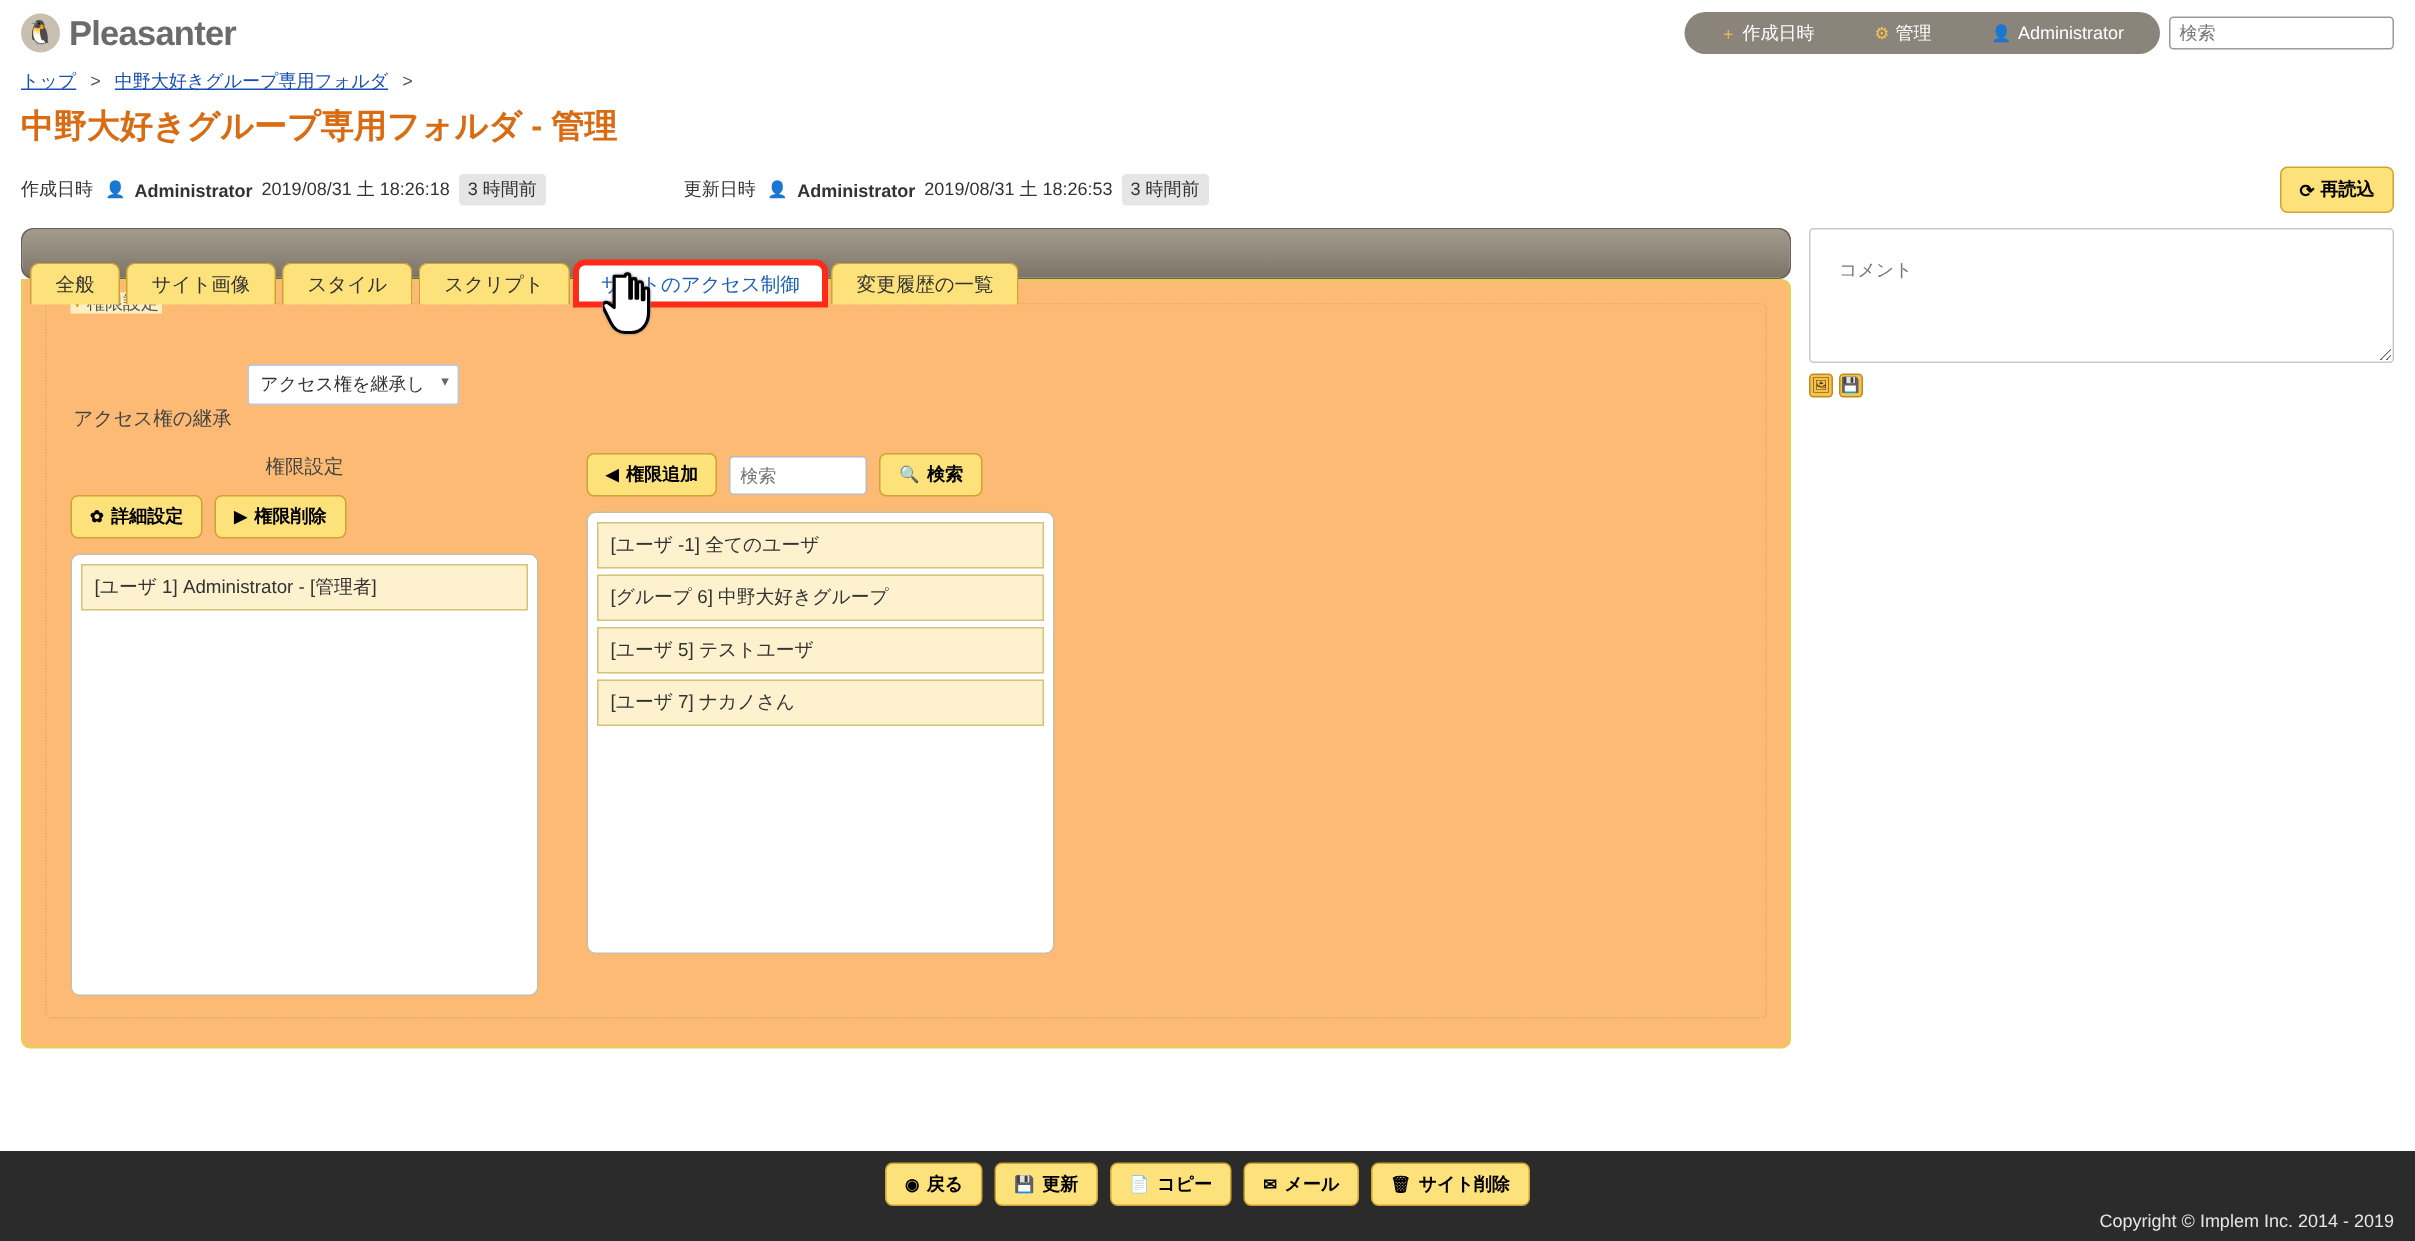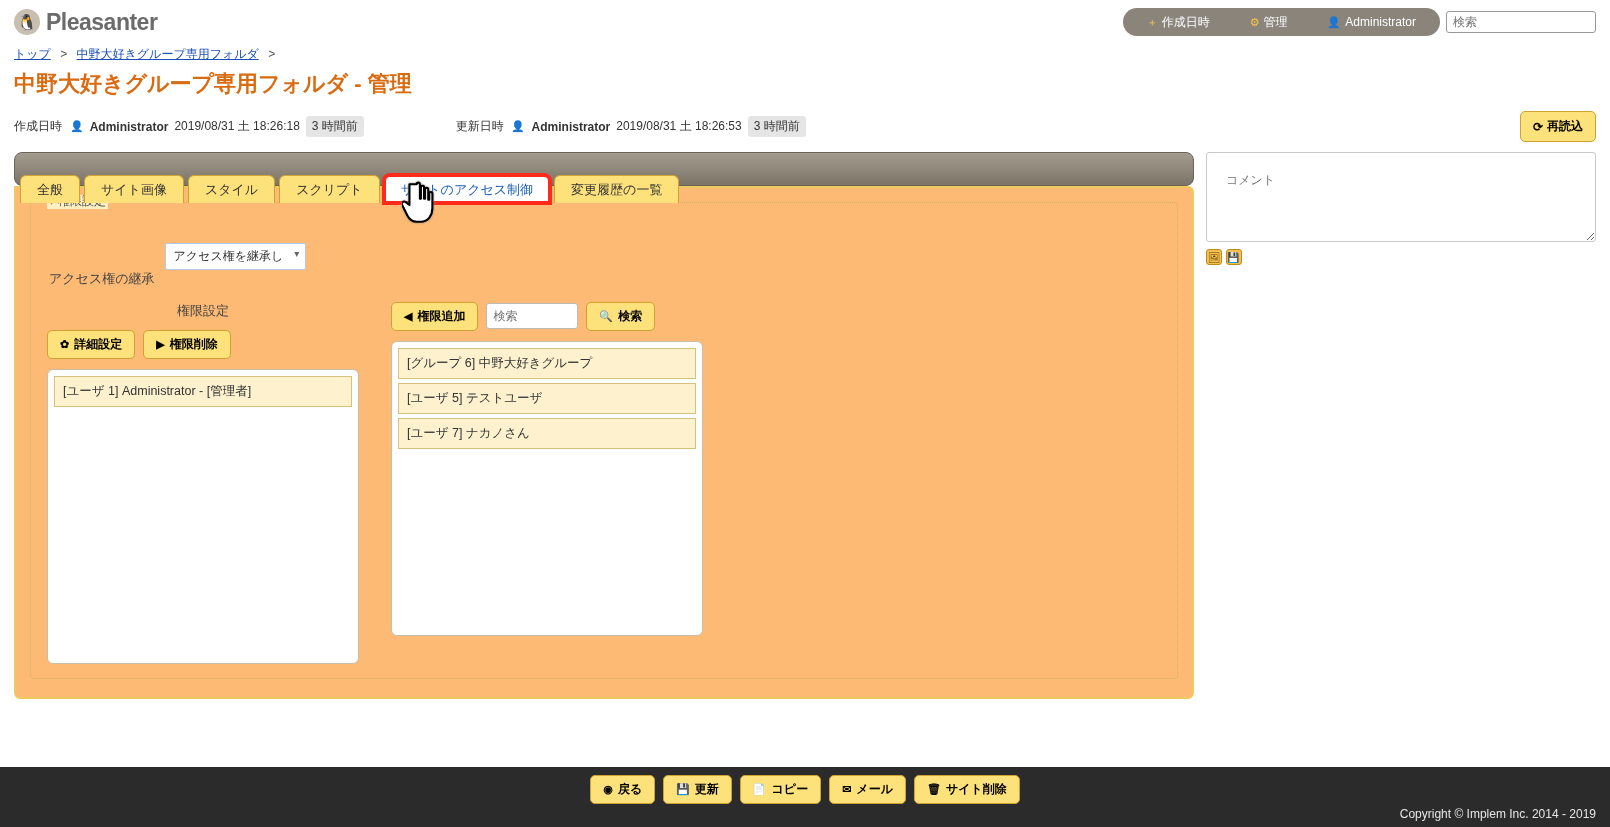--- a/index.html
+++ b/index.html
@@ -192,20 +192,21 @@
                     <span class="ico">◀</span>
                     <span>権限追加</span>
                   </button>
                 <input class="srch" placeholder="検索" style="">
                 <button class="ybtn">
                     <span class="ico">🔍</span>
                     <span>検索</span>
                   </button>
               </div>
               <div class="listbox" id="opt-list">
+                  <div class="listitem">[ユーザ -1] 全てのユーザ</div>
                   <div class="listitem">[グループ 6] 中野大好きグループ</div>
                   <div class="listitem">[ユーザ 5] テストユーザ</div>
                   <div class="listitem">[ユーザ 7] ナカノさん</div>
                 </div>
             </div>
           </div>
         </div>
       </div>
     </div>
   </div>

